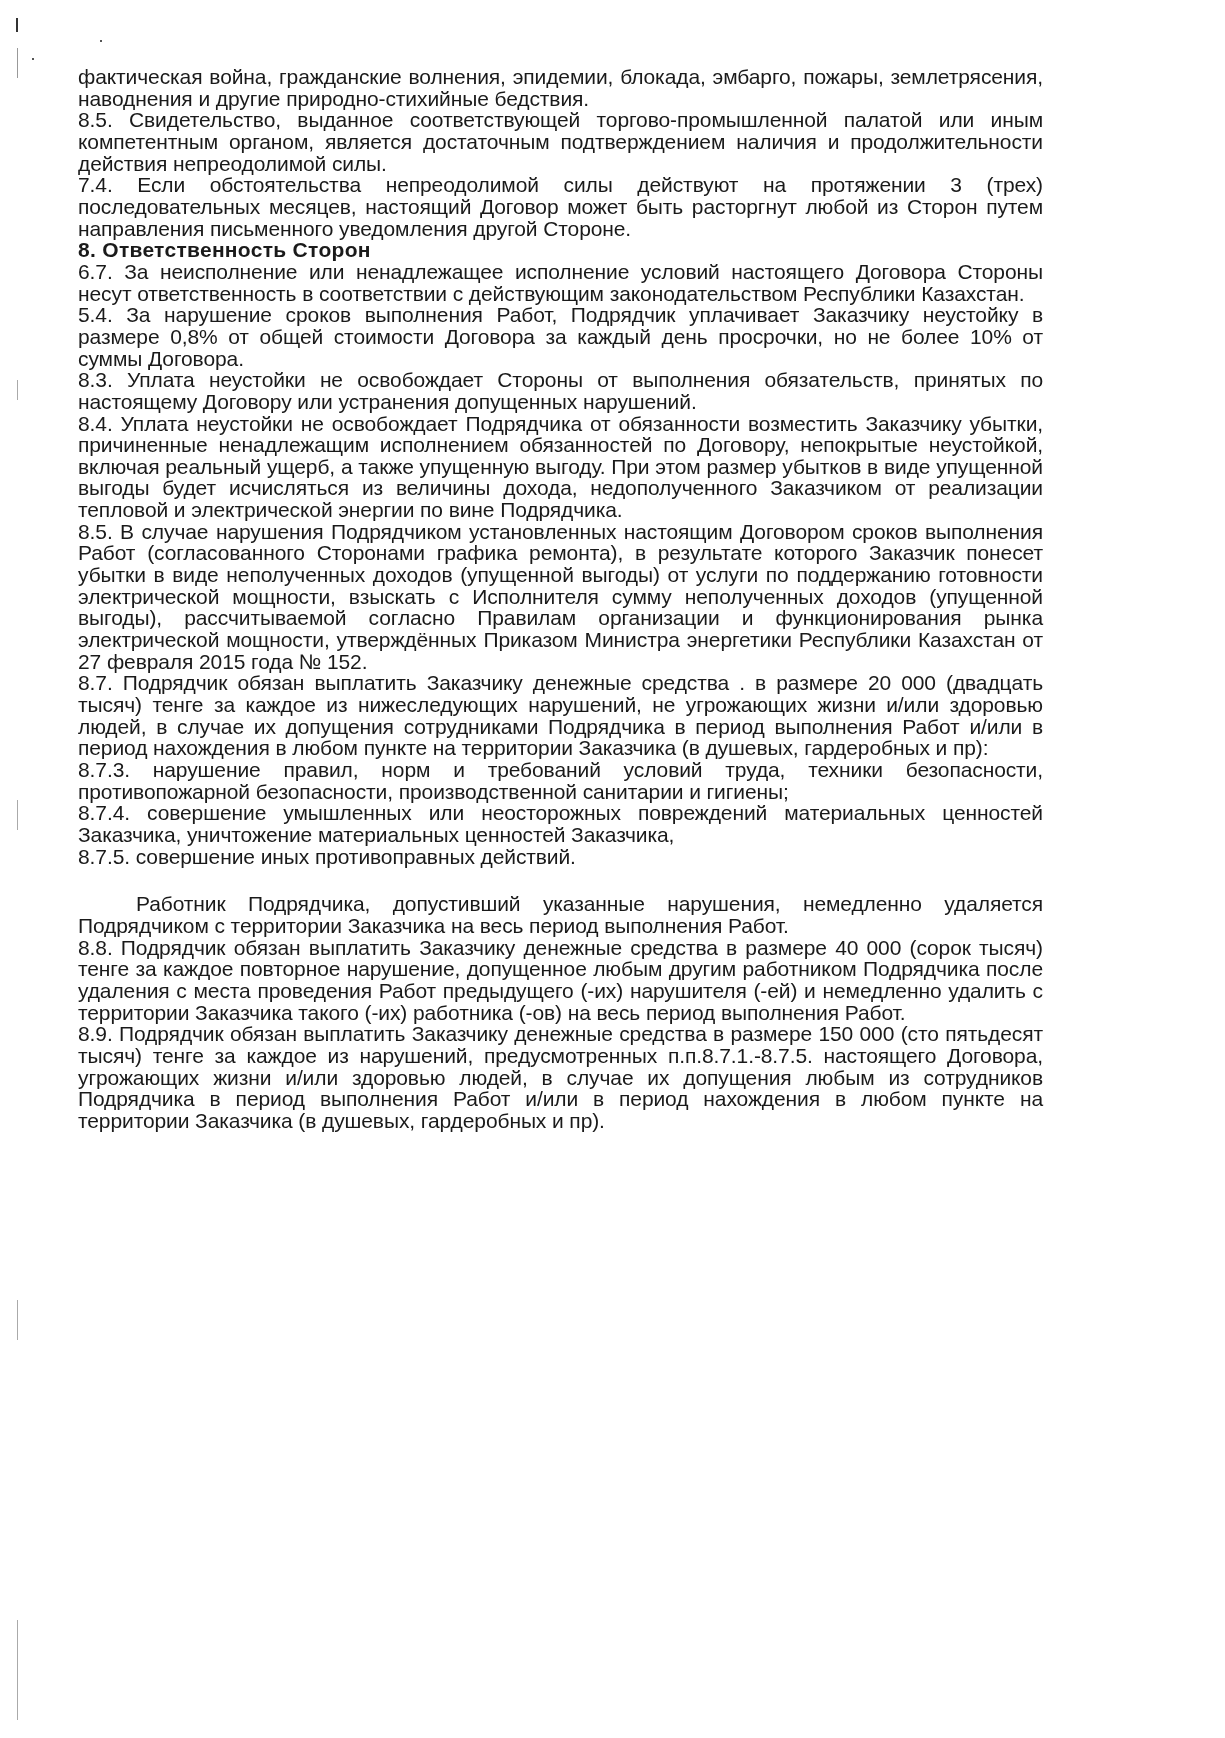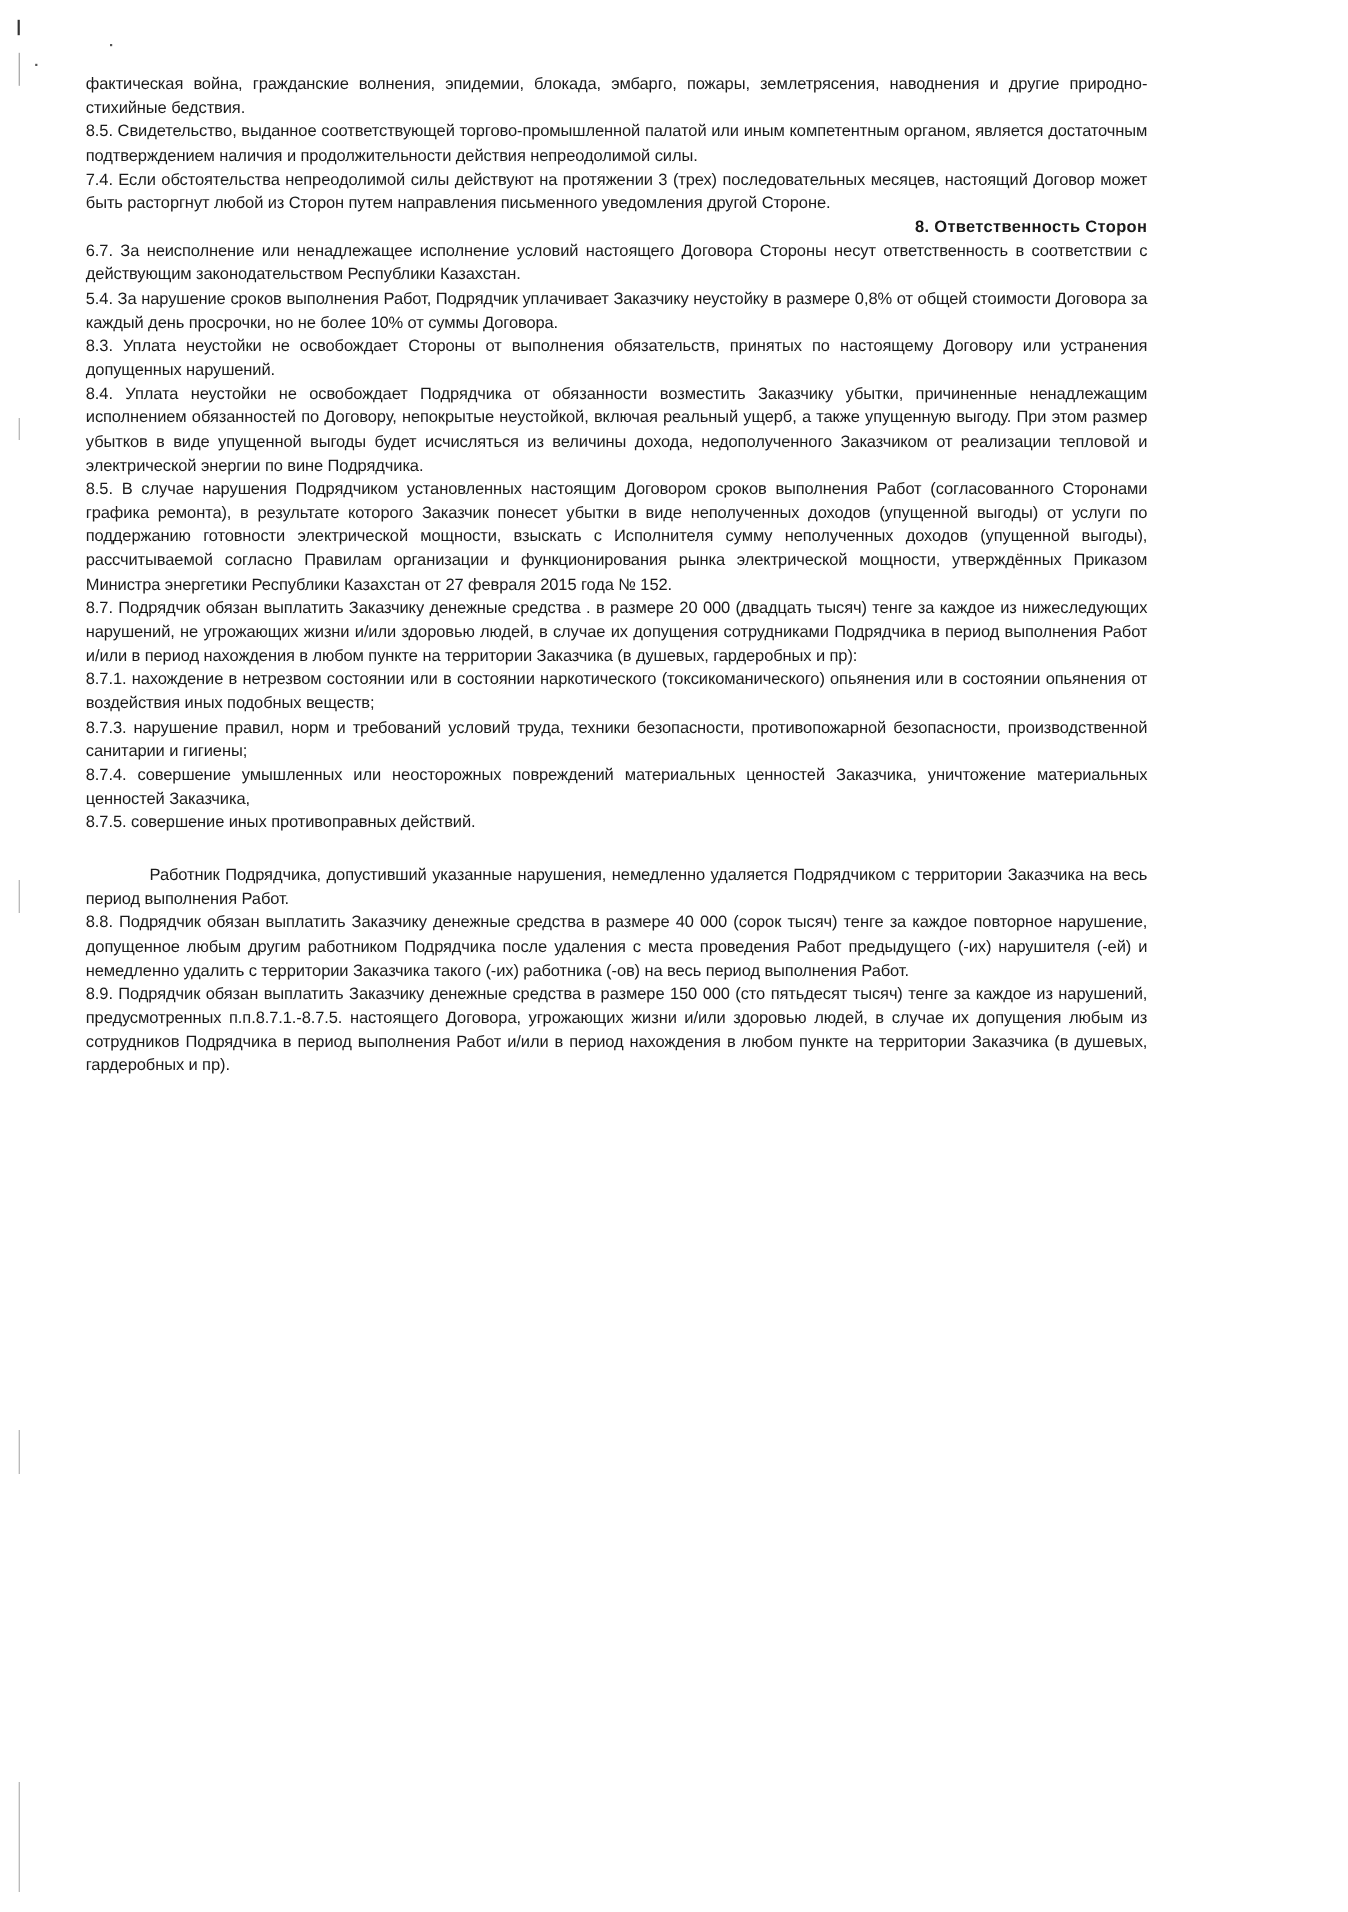--- a/index.html
+++ b/index.html
@@ -1,24 +1,24 @@
 <!DOCTYPE html>
 <html><head>
 <meta charset="utf-8">
 <style>
   html, body { margin: 0; padding: 0; background: #ffffff; }
   body { width: 1225px; height: 1738px; position: relative; overflow: hidden; }
   .page {
     position: absolute; left: 78px; top: 66px; width: 965px;
     font-family: "Liberation Sans", sans-serif;
-    font-size: 15px; line-height: 21.65px; color: #1a1a1a;
+    font-size: 21px; line-height: 21.65px; color: #1a1a1a;
     text-align: justify; letter-spacing: -0.1px;
   }
   .para { margin: 0; }
-  .heading { text-align: right; font-weight: bold; margin: 0; letter-spacing: 0.3px; }
+  .heading { text-align: left; font-weight: bold; margin: 0; letter-spacing: 0.3px; }
   .indent { text-indent: 58px; margin-top: 26px; }
   .margin-mark { position: absolute; background: #333; width: 2px; }
   .speck { position: absolute; background: #555; width: 2px; height: 2px; }
 </style>
 </head>
 <body>
 
 <div class="margin-mark" style="left:16px;top:18px;height:14px;"></div>
 <div class="margin-mark" style="left:17px;top:48px;height:30px;background:#999;width:1px;"></div>
 <div class="margin-mark" style="left:17px;top:380px;height:20px;background:#aaa;width:1px;"></div>
@@ -32,20 +32,19 @@
   <p class="para">фактическая война, гражданские волнения, эпидемии, блокада, эмбарго,  пожары, землетрясения, наводнения и другие природно-стихийные бедствия.</p>
   <p class="para">8.5. Свидетельство, выданное соответствующей торгово-промышленной палатой или иным компетентным органом, является достаточным подтверждением наличия и продолжительности действия непреодолимой силы.</p>
   <p class="para">7.4. Если обстоятельства непреодолимой силы действуют на протяжении 3 (трех) последовательных месяцев, настоящий Договор может быть расторгнут любой из Сторон путем направления письменного уведомления другой Стороне.</p>
   <p class="heading">8.  Ответственность  Сторон</p>
   <p class="para">6.7. За неисполнение или ненадлежащее исполнение условий настоящего Договора Стороны несут ответственность в соответствии с действующим законодательством Республики Казахстан.</p>
   <p class="para">5.4. За нарушение сроков выполнения Работ, Подрядчик уплачивает Заказчику неустойку в размере 0,8% от общей стоимости Договора за каждый  день просрочки, но не более 10%  от суммы Договора.</p>
   <p class="para">8.3. Уплата неустойки не освобождает Стороны от выполнения обязательств, принятых по настоящему Договору или устранения допущенных нарушений.</p>
   <p class="para">8.4. Уплата неустойки не освобождает Подрядчика от обязанности возместить Заказчику убытки, причиненные ненадлежащим исполнением обязанностей по Договору, непокрытые неустойкой, включая реальный ущерб, а также упущенную выгоду. При этом размер убытков в виде упущенной выгоды будет исчисляться из величины дохода, недополученного Заказчиком от реализации тепловой и электрической энергии по вине Подрядчика.</p>
   <p class="para">8.5. В случае нарушения Подрядчиком установленных настоящим Договором сроков выполнения Работ (согласованного Сторонами графика ремонта), в результате которого Заказчик понесет убытки в виде неполученных доходов (упущенной выгоды) от услуги по поддержанию готовности электрической мощности, взыскать с Исполнителя сумму неполученных доходов (упущенной выгоды), рассчитываемой согласно  Правилам организации и функционирования рынка электрической мощности, утверждённых Приказом  Министра энергетики Республики Казахстан от 27 февраля 2015 года № 152.</p>
   <p class="para">8.7. Подрядчик обязан выплатить Заказчику денежные средства . в размере 20 000 (двадцать тысяч) тенге за каждое из нижеследующих нарушений, не угрожающих жизни и/или здоровью людей, в случае их допущения сотрудниками Подрядчика в период выполнения Работ и/или в период нахождения в любом пункте на территории Заказчика (в душевых, гардеробных и пр):</p>
-  <p class="para">8.7.1. нахождение в нетрезвом состоянии или в состоянии наркотического (токсикоманического) опьянения или в состоянии опьянения от воздействия иных подобных веществ;</p>
   <p class="para">8.7.3. нарушение правил, норм и требований условий труда, техники безопасности, противопожарной безопасности, производственной санитарии и гигиены;</p>
   <p class="para">8.7.4. совершение умышленных или неосторожных повреждений материальных ценностей Заказчика,  уничтожение материальных ценностей Заказчика,</p>
   <p class="para">8.7.5. совершение иных противоправных действий.</p>
   <p class="para indent">Работник Подрядчика, допустивший указанные нарушения, немедленно удаляется Подрядчиком с территории Заказчика на весь период выполнения Работ.</p>
   <p class="para">8.8. Подрядчик обязан выплатить Заказчику денежные средства  в размере 40 000 (сорок тысяч) тенге за каждое повторное нарушение, допущенное  любым другим работником  Подрядчика после удаления с места проведения Работ предыдущего (-их)  нарушителя (-ей)  и немедленно удалить с территории Заказчика такого (-их)  работника (-ов)  на весь период выполнения Работ.</p>
   <p class="para">8.9. Подрядчик обязан выплатить Заказчику денежные средства  в размере 150 000 (сто пятьдесят тысяч) тенге за каждое  из нарушений, предусмотренных п.п.8.7.1.-8.7.5. настоящего Договора, угрожающих жизни и/или здоровью людей, в случае их допущения любым из сотрудников Подрядчика в период выполнения Работ и/или в период нахождения в любом пункте на территории Заказчика (в душевых, гардеробных и пр).</p>
 </div>
 
 </body></html>

